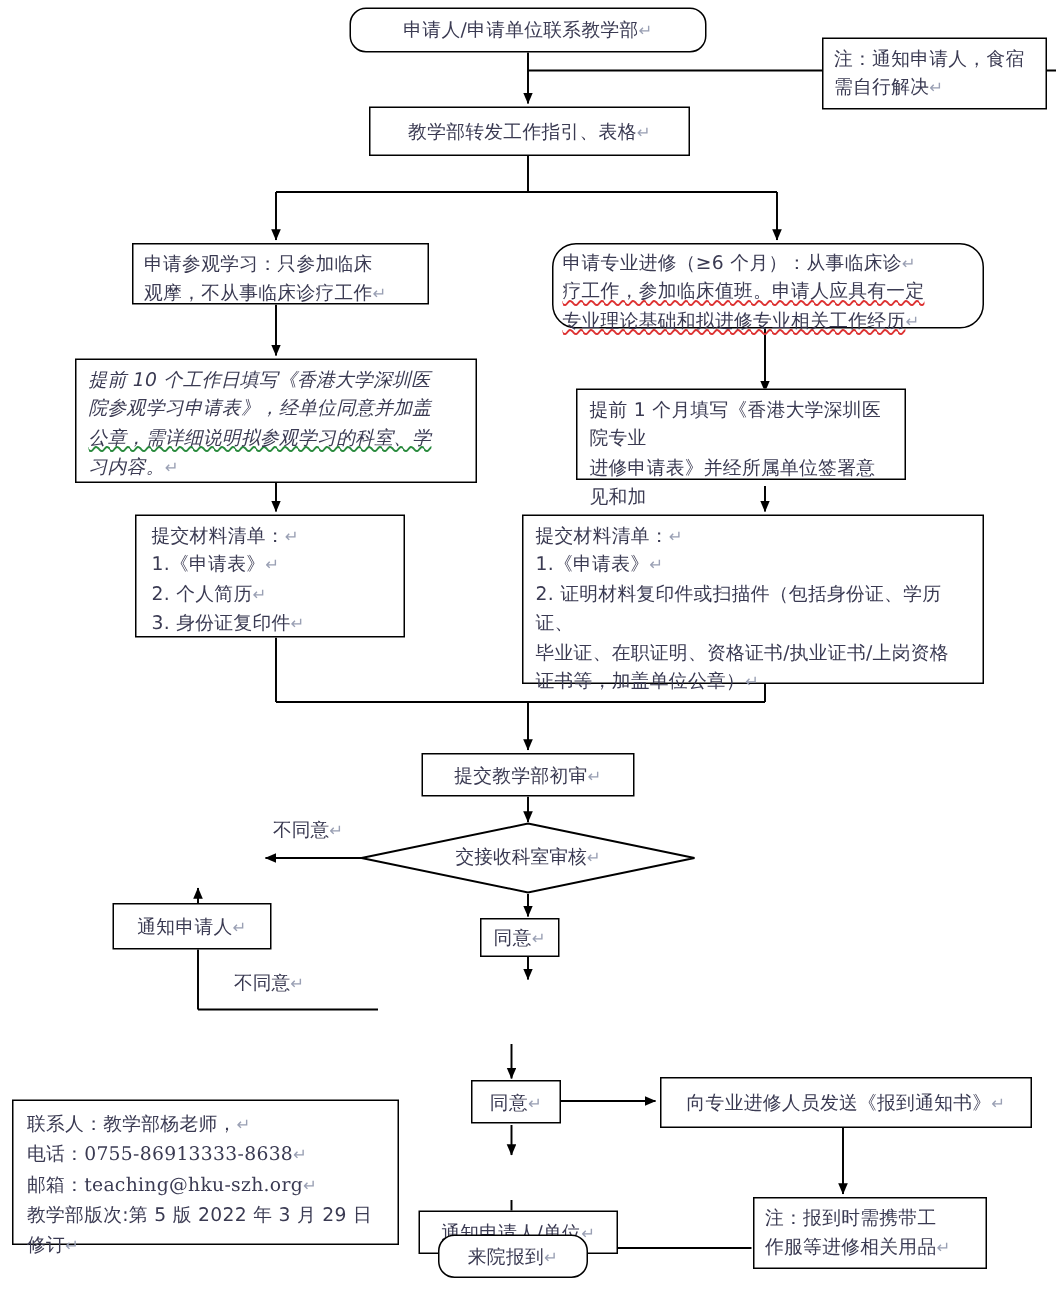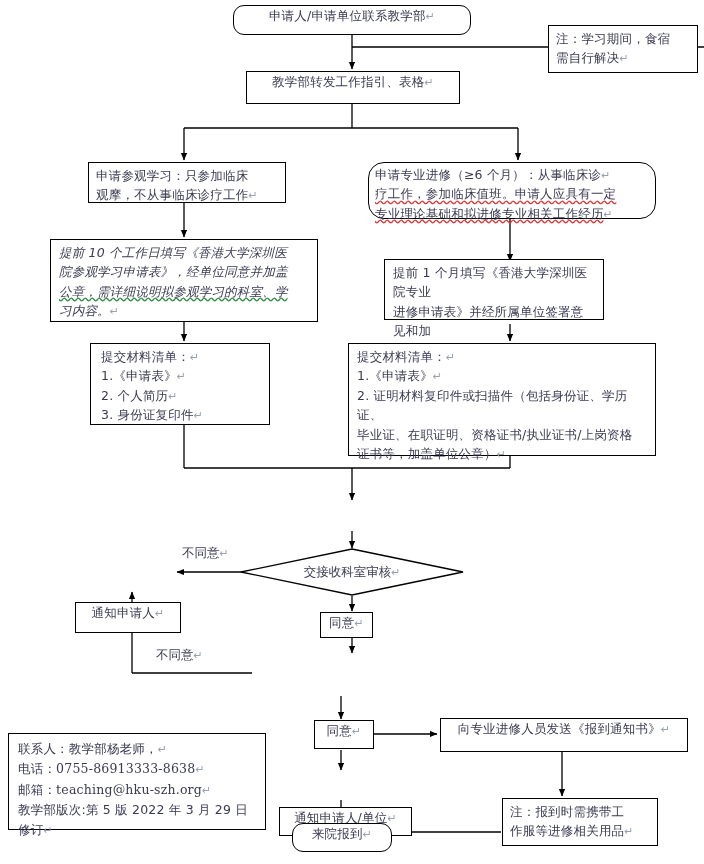--- a/index.html
+++ b/index.html
@@ -3,21 +3,21 @@
 <meta charset="utf-8">
 <style>
   html,body{margin:0;padding:0;background:#ffffff;}
   body{width:704px;height:864px;position:relative;overflow:hidden;
        font-family:"DejaVu Sans","Liberation Sans",sans-serif;}
   #canvas{position:absolute;left:0;top:0;width:704px;height:864px;}
   svg.conn{position:absolute;left:0;top:0;width:704px;height:864px;pointer-events:none;}
   .node{position:absolute;box-sizing:border-box;border:1.2px solid #000;background:#fff;
         color:#3a3a52;font-size:12.5px;line-height:1.55;letter-spacing:.2px;}
   .node .inner{padding:3px 7px;}
-  .center{display:flex;justify-content:center;text-align:center;}
+  .center{display:flex;align-items:center;justify-content:center;text-align:center;}
   .center .inner{padding:0 8px;}
   .rounded{border-radius:11px;}
   .diamond{position:absolute;background:transparent;border:none;}
   .diamond .dlabel{position:absolute;left:0;right:0;top:50%;transform:translateY(-50%);
         text-align:center;font-size:12.5px;color:#3a3a52;}
   .edge-label{position:absolute;font-size:12.5px;color:#3a3a52;white-space:nowrap;background:transparent;}
   .sq-red{text-decoration:underline wavy #d33;text-decoration-skip-ink:none;}
   .sq-grn{text-decoration:underline wavy #2a8a3e;text-decoration-skip-ink:none;}
   .pmark{color:#9aa0b4;font-size:11px;}
   .mono{font-family:"DejaVu Serif","Liberation Serif",serif;}
@@ -79,21 +79,21 @@
       <path d="M501,832 L394,832" marker-end="url(#ah)"></path>
     </g>
   </svg>
 
   <div class="node rounded center" style="left:233px;top:5px;width:238px;height:30px;">
     <div class="inner"><span>申请人/申请单位联系教学部</span><span class="pmark">↵</span></div>
   </div>
 
   <div class="node" style="left:548px;top:25px;width:150px;height:48px;">
     <div class="inner">
-      <div>注：学习期间，食宿</div>
+      <div>注：通知申请人，食宿</div>
       <div><span>需自行解决</span><span class="pmark">↵</span></div>
     </div>
   </div>
 
   <div class="node center" style="left:246px;top:71px;width:214px;height:33px;">
     <div class="inner"><span>教学部转发工作指引、表格</span><span class="pmark">↵</span></div>
   </div>
 
   <div class="node" style="left:88px;top:162px;width:198px;height:41px;">
     <div class="inner">
@@ -139,20 +139,23 @@
   <div class="node" style="left:348px;top:343px;width:308px;height:113px;">
     <div class="inner" style="padding:3px 8px;">
       <div><span>提交材料清单：</span><span class="pmark">↵</span></div>
       <div><span>1.《申请表》</span><span class="pmark">↵</span></div>
       <div>2. 证明材料复印件或扫描件（包括身份证、学历证、</div>
       <div>毕业证、在职证明、资格证书/执业证书/上岗资格</div>
       <div><span>证书等，加盖单位公章）</span><span class="pmark">↵</span></div>
     </div>
   </div>
 
+  <div class="node center" style="left:281px;top:502px;width:142px;height:29px;">
+    <div class="inner"><span>提交教学部初审</span><span class="pmark">↵</span></div>
+  </div>
 
   <div class="diamond" style="left:240px;top:548px;width:224px;height:48px;">
     <svg width="224" height="48" viewBox="0 0 224 48" xmlns="http://www.w3.org/2000/svg">
       <path d="M112,1 L223,24 L112,47 L1,24 Z" fill="#fff" stroke="#000" stroke-width="1.3"></path>
     </svg>
     <div class="dlabel"><span>交接收科室审核</span><span class="pmark">↵</span></div>
   </div>
 
   <div class="node center" style="left:75px;top:557px;width:106px;height:31px;margin-top:45px;">
     <div class="inner"><span>通知申请人</span><span class="pmark">↵</span></div>

